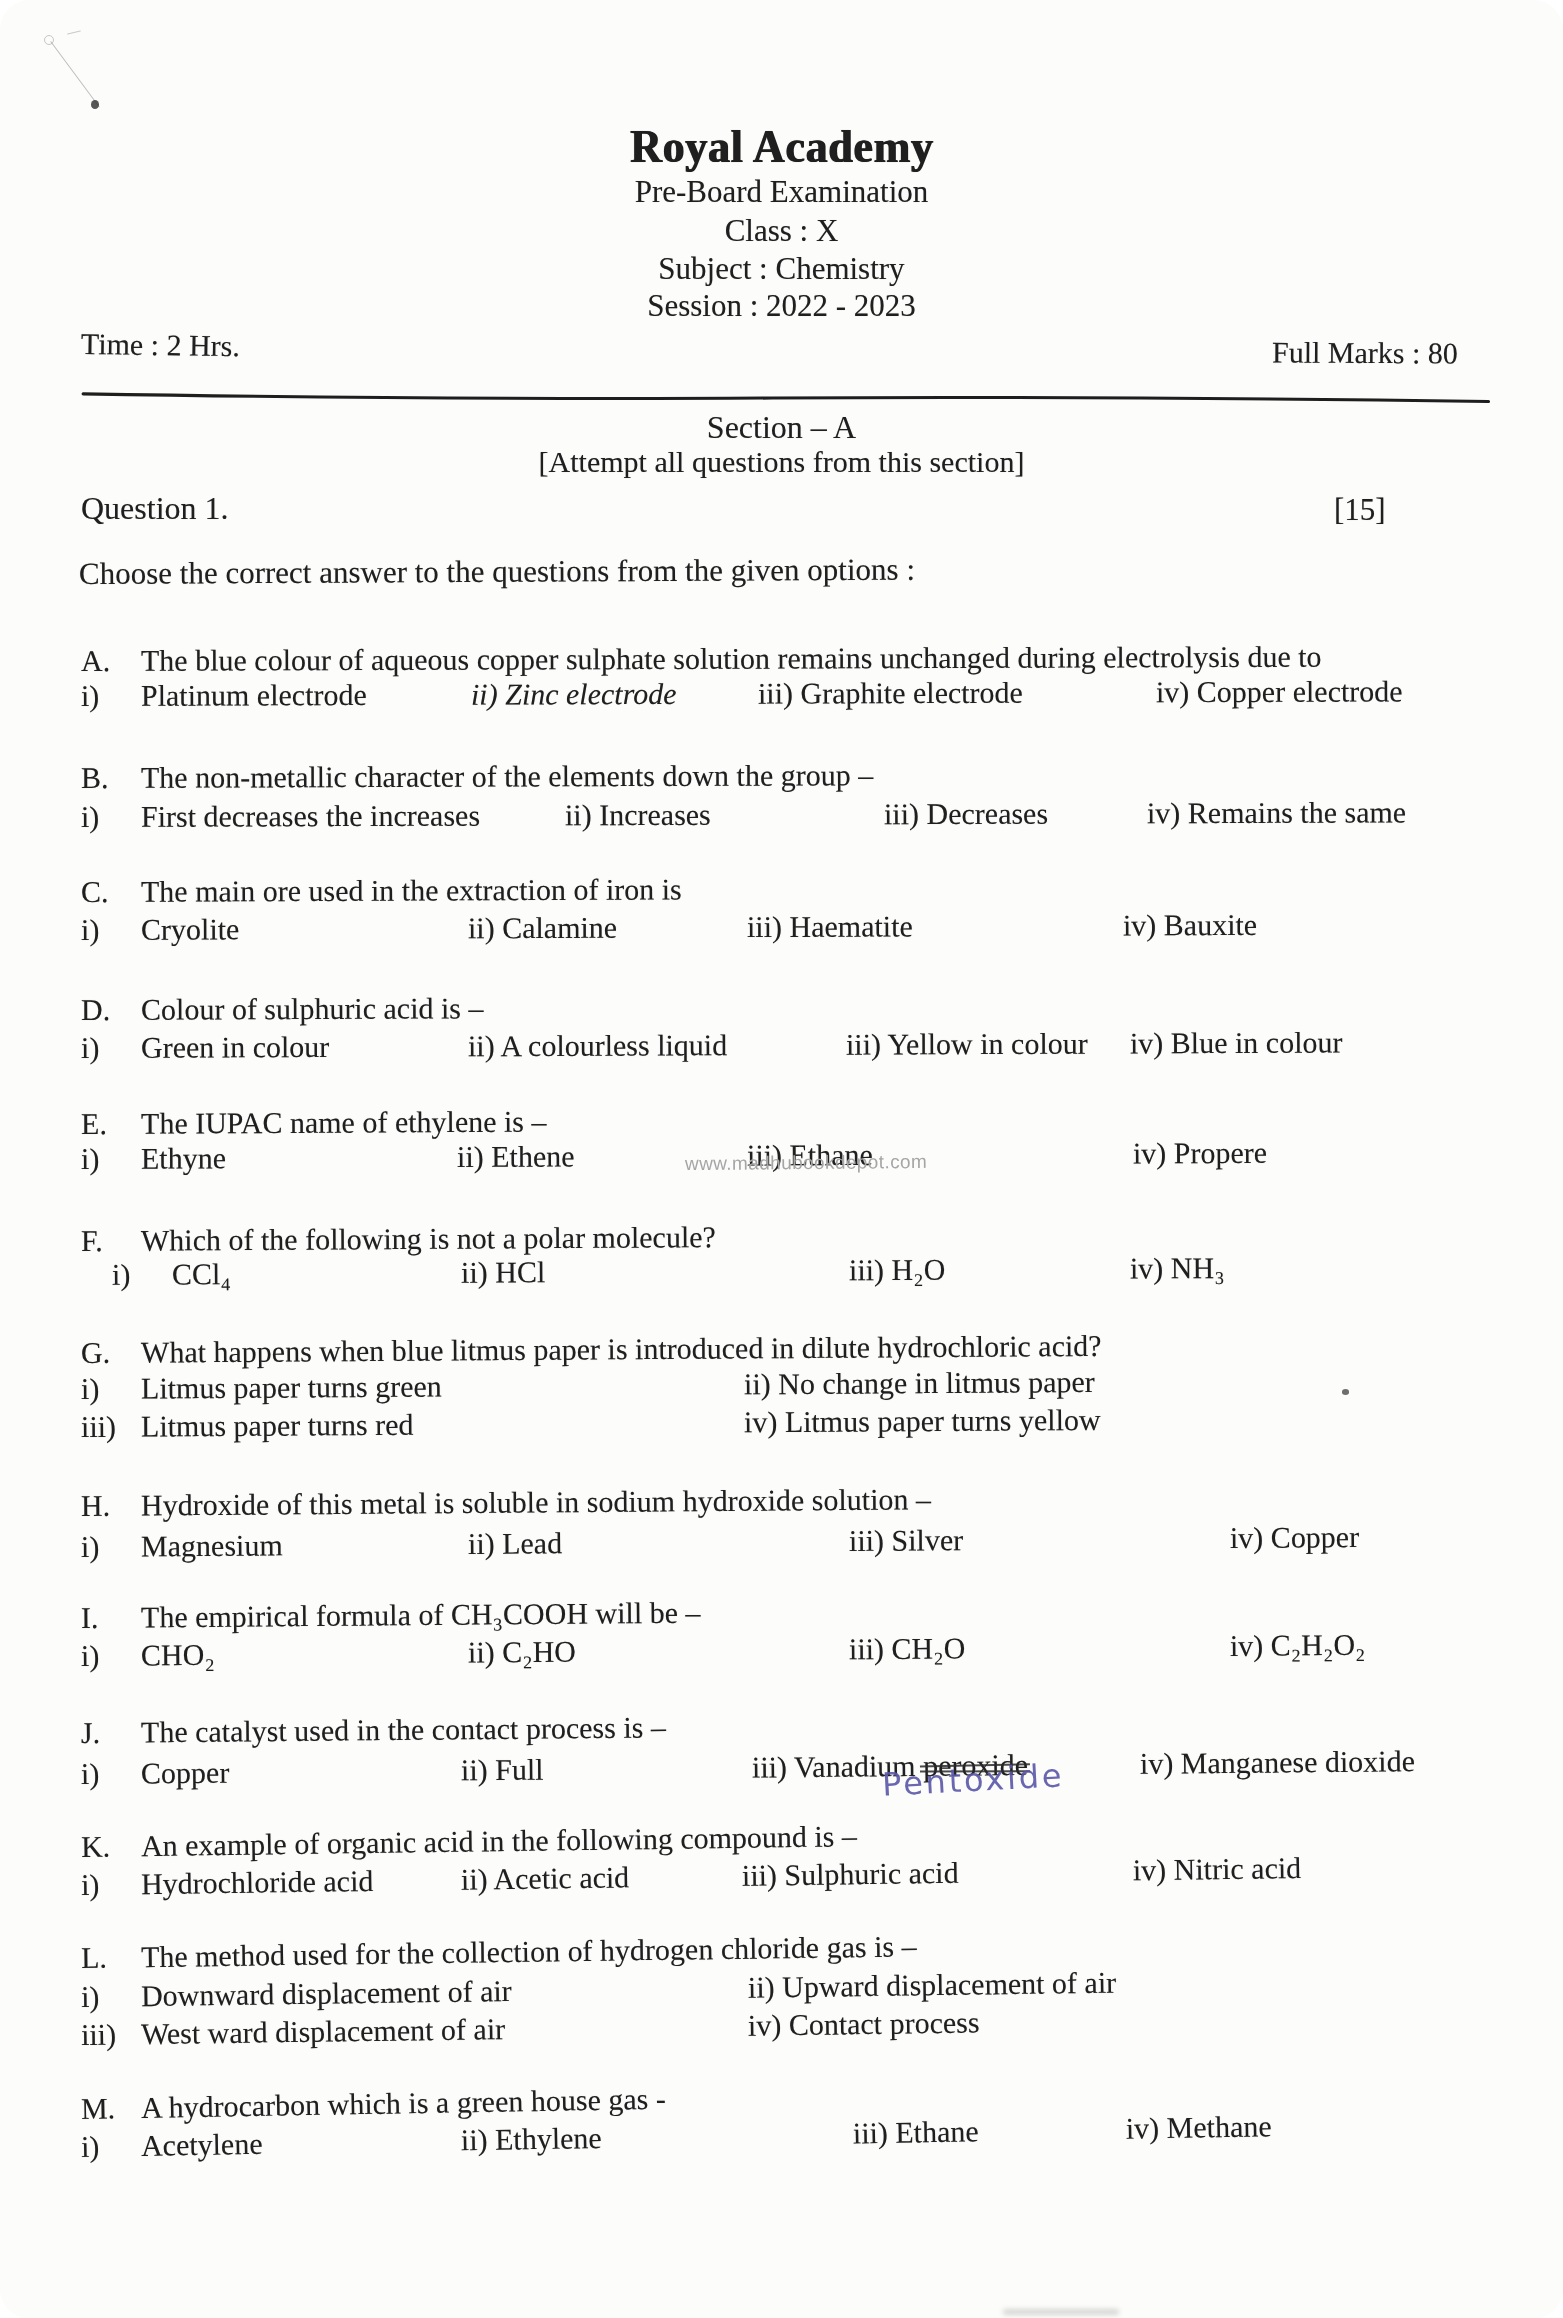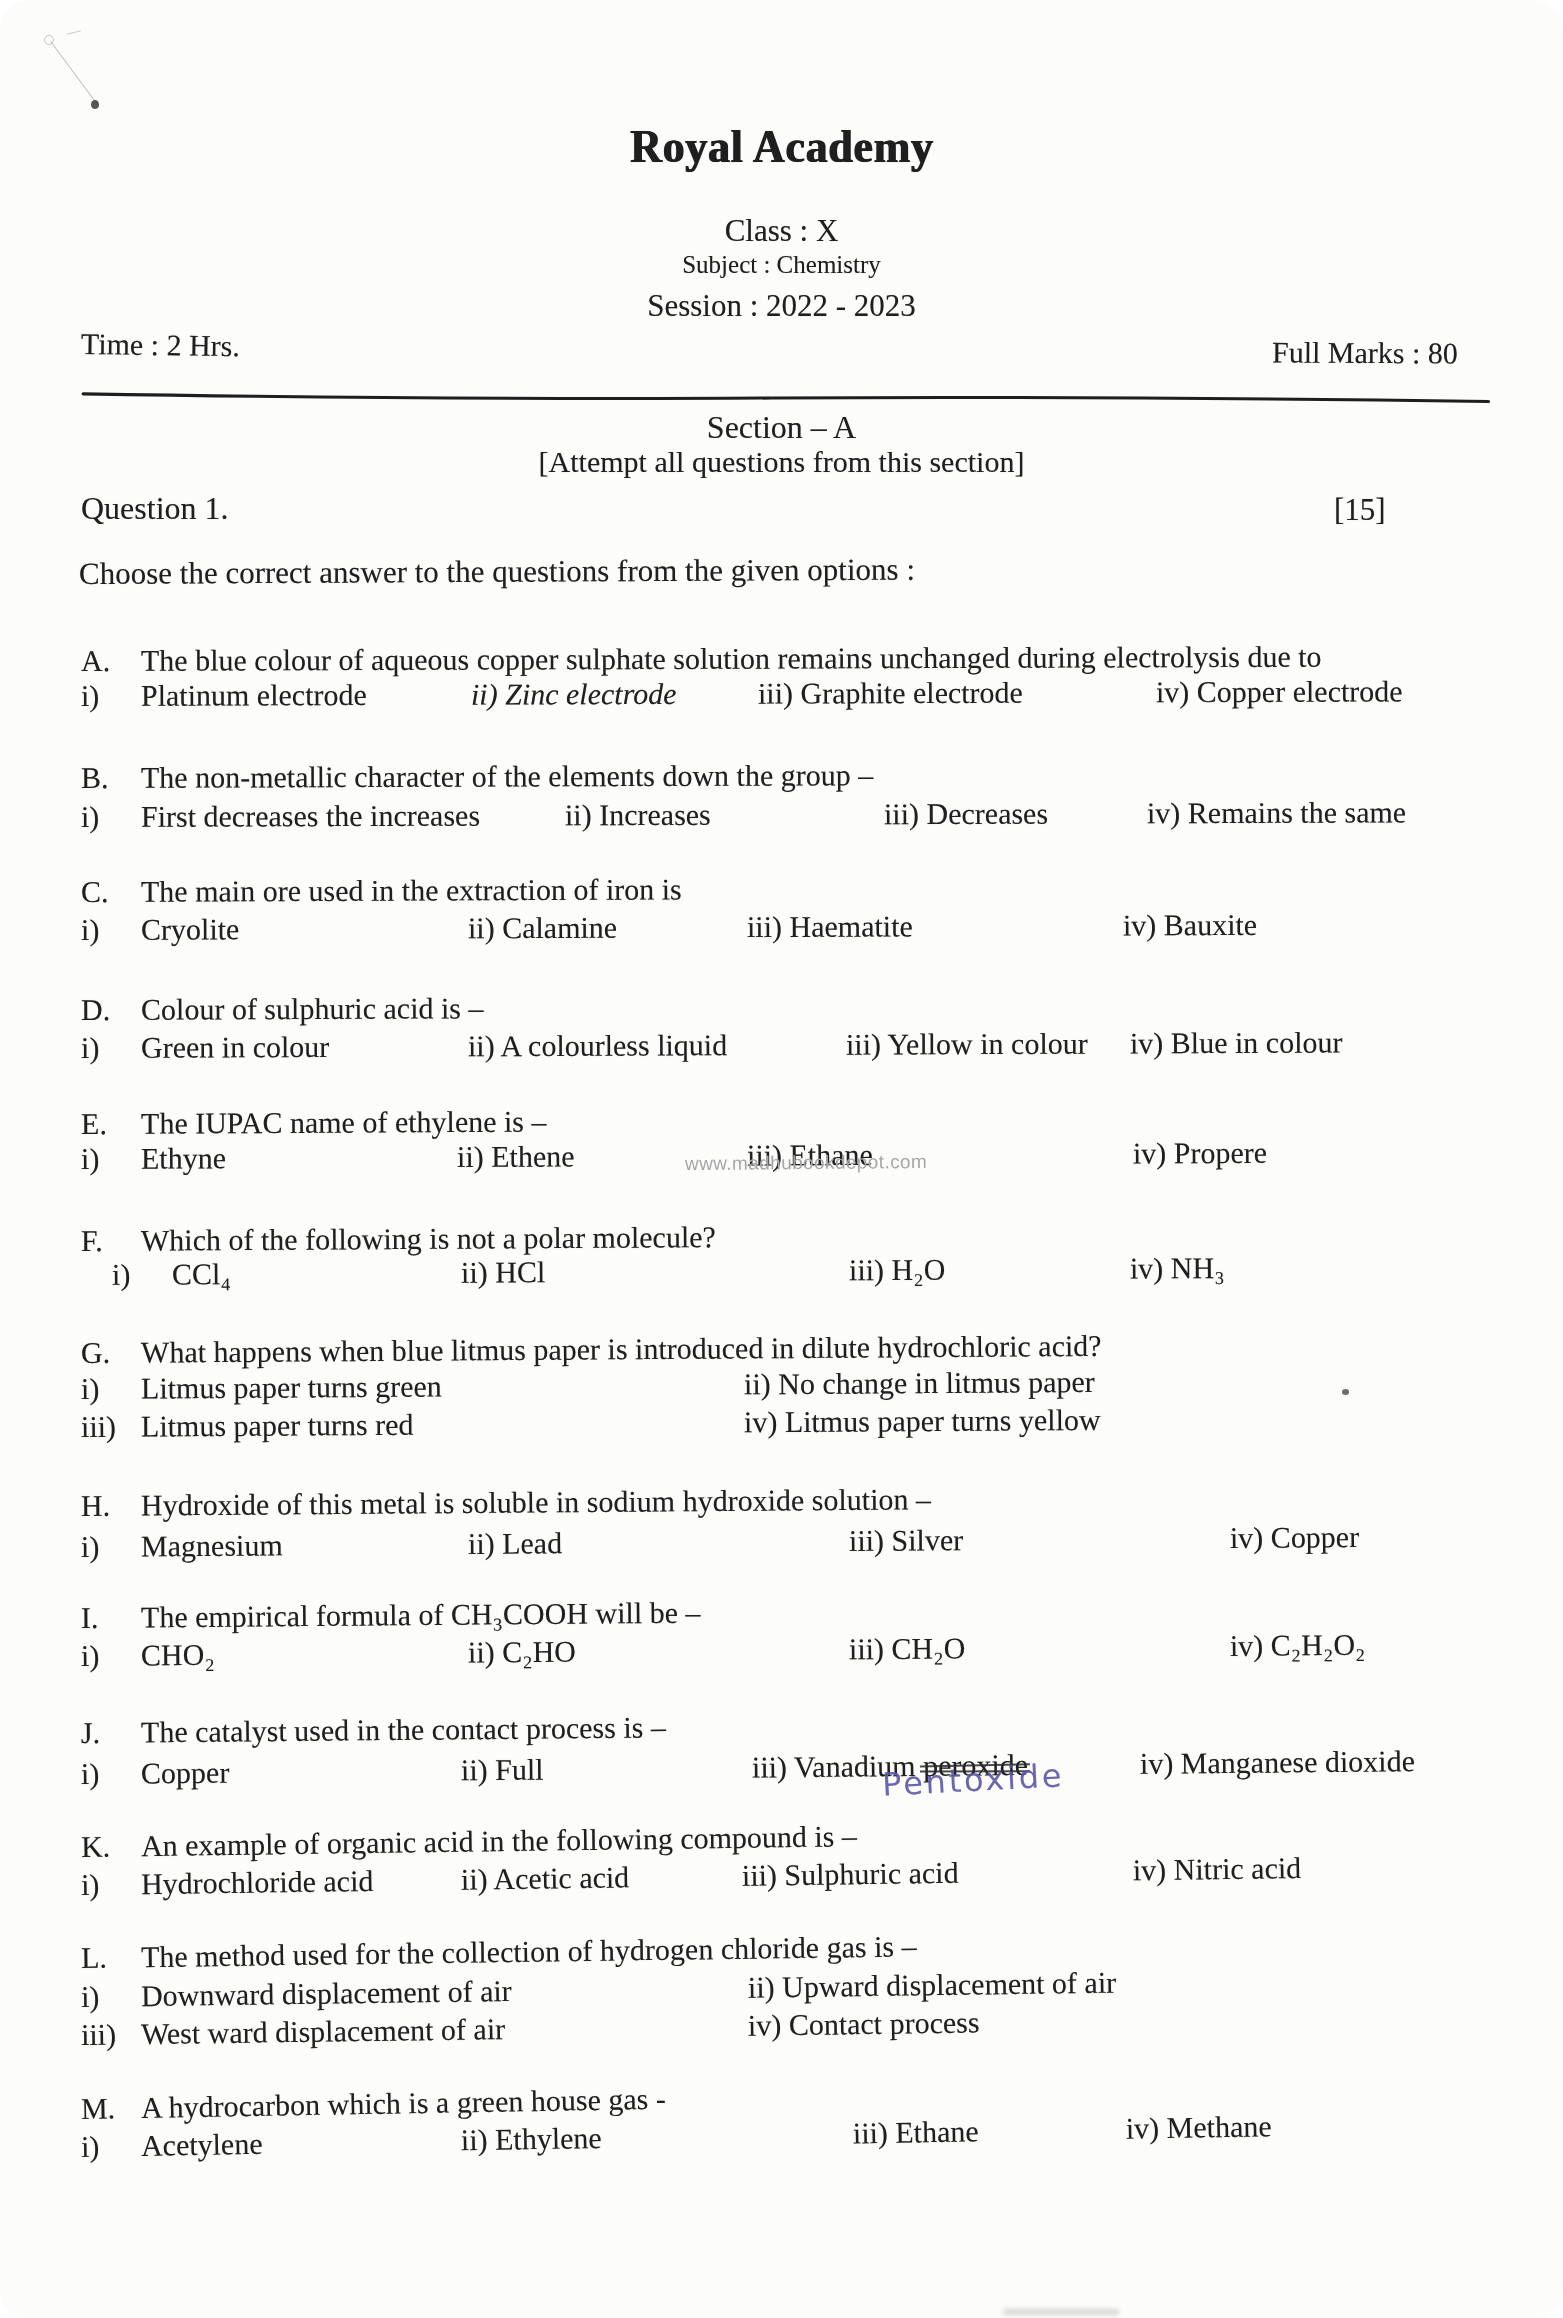--- a/index.html
+++ b/index.html
@@ -18,21 +18,21 @@
   .center-line{
     position:absolute;left:0;width:1563px;text-align:center;white-space:nowrap;
   }
   .school-title{
     top:121px;font-size:44px;font-weight:700;letter-spacing:0.7px;
     text-shadow:1.1px 0 0 currentColor, 0 0 0.7px rgba(20,20,20,.5);
     transform:scaleY(1.05);
   }
   .exam-line{ top:174px;font-size:31px; }
   .class-line{ top:213px;font-size:31px; }
-  .subject-line{ top:251px;font-size:25px; }
+  .subject-line{ top:251px;font-size:31px; }
   .session-line{ top:288px;font-size:31px; }
   .time-line{
     position:absolute;left:81px;top:327px;font-size:30px;white-space:nowrap;
     transform:rotate(0.8deg);transform-origin:left center;
   }
   .marks-line{
     position:absolute;right:105px;top:336px;font-size:30px;white-space:nowrap;
     transform:rotate(0.3deg);
   }
   .rule-svg{ position:absolute;left:70px;top:389px; }
@@ -111,20 +111,21 @@
 <div class="page" style="color: rgb(31, 31, 31); border-radius: 30px;">
 
   <div class="scratch-circle"></div>
   <div class="scratch-dash"></div>
   <div class="scratch-line"></div>
   <div class="scratch-dot"></div>
   <div class="ink-dot"></div>
   <div class="smudge"></div>
 
   <div class="center-line school-title">Royal Academy</div>
+  <div class="center-line exam-line soft">Pre-Board Examination</div>
   <div class="center-line class-line soft">Class : X</div>
   <div class="center-line subject-line soft">Subject : Chemistry</div>
   <div class="center-line session-line soft">Session : 2022 - 2023</div>
 
   <div class="time-line soft">Time : 2 Hrs.</div>
   <div class="marks-line soft">Full Marks : 80</div>
 
   <svg class="rule-svg" width="1433" height="18" viewBox="0 0 2040 26">
     <path d="M4,7 Q 560,16 1000,13 T 2034,18" stroke="#1e1e1e" stroke-width="4.5" fill="none" stroke-linecap="round"></path>
   </svg>

